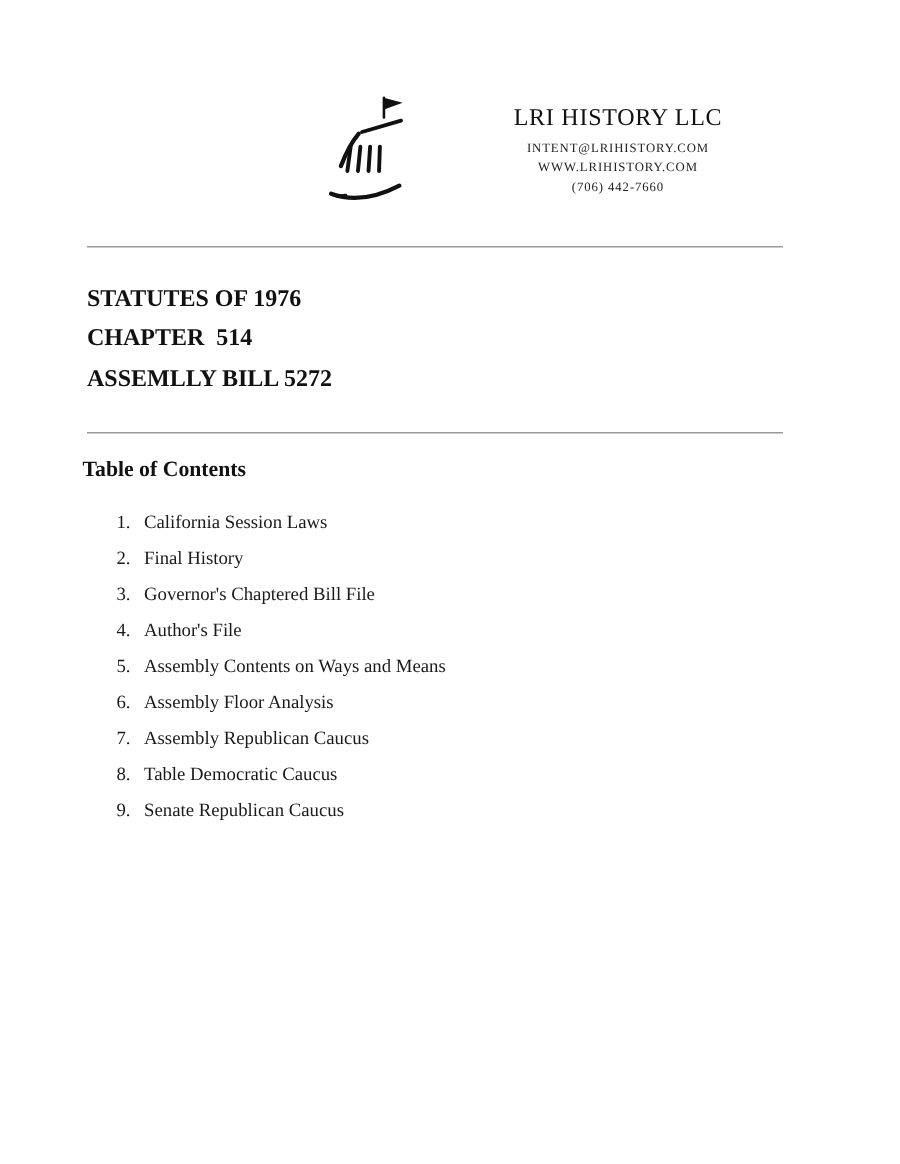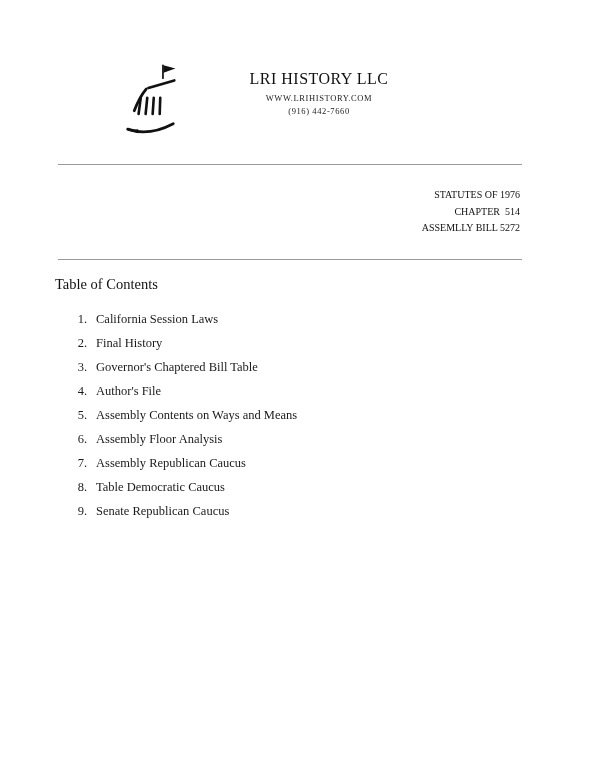--- a/index.html
+++ b/index.html
@@ -15,20 +15,21 @@
     font-family: "Liberation Serif", "DejaVu Serif", serif;
     color: #1a1a1a;
     overflow: hidden;
   }
 
   
   .letterhead {
     display: flex;
     align-items: flex-start;
     padding: 62px 0 0 118px;
+    justify-content: center;
   }
   .logo {
     width: 78px;
     height: 78px;
     flex: 0 0 auto;
     margin-right: 28px;
   }
   .logo svg { width: 100%; height: 100%; }
   .letterhead-text {
     padding-top: 8px;
@@ -55,33 +56,33 @@
     border: none;
     border-top: 1px solid #9a9a9a;
     margin: 0 78px 0 58px;
   }
   .rule-top { margin-top: 24px; }
   .rule-mid { margin-top: 22px; }
 
   
   .statute-block {
     margin: 22px 80px 0 58px;
-    text-align: right;
-    font-weight: normal;
-    font-size: 10px;
+    text-align: left;
+    font-weight: bold;
+    font-size: 16px;
     line-height: 1.65;
     color: #111;
   }
   .statute-line { white-space: pre-wrap; }
 
   
   .toc-title {
     margin: 16px 0 0 55px;
     font-size: 14.5px;
-    font-weight: normal;
+    font-weight: bold;
     color: #111;
   }
   .toc-list {
     margin: 20px 0 0 55px;
     padding: 0;
     list-style: none;
   }
   .toc-item {
     display: flex;
     align-items: baseline;
@@ -117,22 +118,23 @@
         <line x1="21" y1="33" x2="19.5" y2="48" stroke="#111" stroke-width="2.4" stroke-linecap="round"></line>
         <line x1="27" y1="33" x2="26" y2="48" stroke="#111" stroke-width="2.4" stroke-linecap="round"></line>
         <line x1="33" y1="33" x2="32.5" y2="48" stroke="#111" stroke-width="2.4" stroke-linecap="round"></line>
 
         <path d="M 3 62 Q 22 69 45 57" stroke="#111" stroke-width="2.6" stroke-linecap="round"></path>
         <path d="M 3 62 Q 8 64 12 63" stroke="#111" stroke-width="2" stroke-linecap="round"></path>
       </svg>
     </div>
     <div class="letterhead-text">
       <div class="company">LRI HISTORY LLC</div>
+      <div class="contact">INTENT@LRIHISTORY.COM</div>
       <div class="contact">WWW.LRIHISTORY.COM</div>
-      <div class="contact">(916) 442-7660</div>
+      <div class="contact">(706) 442-7660</div>
     </div>
   </header>
 
   <hr class="rule rule-top">
 
   <div class="statute-block">
     <div class="statute-line">STATUTES OF 1976</div>
     <div class="statute-line">CHAPTER  514</div>
     <div class="statute-line">ASSEMLLY BILL 5272</div>
   </div>
@@ -145,21 +147,21 @@
     <li class="toc-item">
       <span class="toc-num">1.</span>
       <span class="toc-label">California Session Laws</span>
     </li>
     <li class="toc-item">
       <span class="toc-num">2.</span>
       <span class="toc-label">Final History</span>
     </li>
     <li class="toc-item">
       <span class="toc-num">3.</span>
-      <span class="toc-label">Governor's Chaptered Bill Table</span>
+      <span class="toc-label">Governor's Chaptered Bill File</span>
     </li>
     <li class="toc-item">
       <span class="toc-num">4.</span>
       <span class="toc-label">Author's File</span>
     </li>
     <li class="toc-item">
       <span class="toc-num">5.</span>
       <span class="toc-label">Assembly Contents on Ways and Means</span>
     </li>
     <li class="toc-item">

